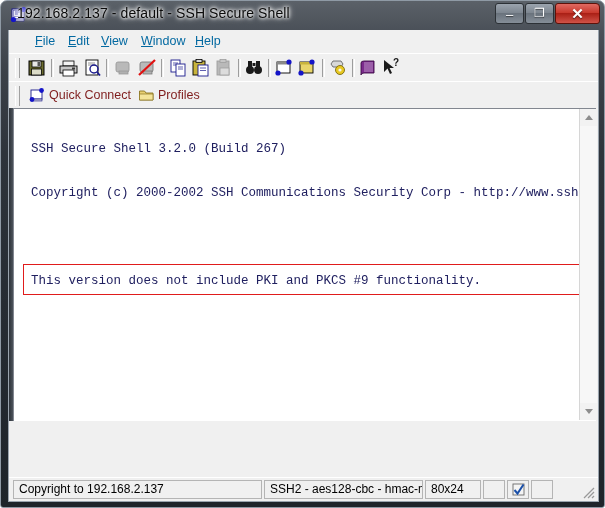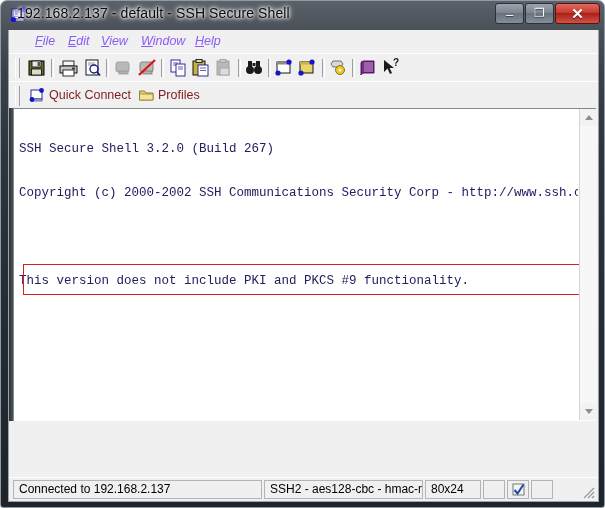--- a/index.html
+++ b/index.html
@@ -103,25 +103,24 @@
     position: absolute;
     left: 0; top: 0;
     width: 100%;
     height: 23px;
     background: #f0f0f0;
   }
   .menu-item {
     position: absolute;
     top: 3px;
     font-size: 12.5px;
-    color: #8b5cf6;
+    color: #0369a1;
     padding: 1px 4px;
     white-space: nowrap;
     cursor: default;
-    font-style: italic;
   }
   .menu-item u { text-decoration: underline; }
 
   
   #toolbar {
     position: absolute;
     left: 0; top: 23px;
     width: 100%;
     height: 28px;
     background: #f0f0f0;
@@ -197,21 +196,21 @@
     overflow: hidden;
     background: #ffffff;
     font-family: "Liberation Mono", "DejaVu Sans Mono", monospace;
     font-size: 12.5px;
     line-height: 14.6px;
     color: #202060;
     white-space: pre;
     padding: 4px 0 0 5px;
     box-sizing: border-box;
   }
-  #term .row { height: 14.6px; white-space: pre; }
+  #term .row { height: 14.6px; white-space: pre; margin-left: 12px; }
   #term .blank { height: 14.6px; }
 
   
   #annot {
     position: absolute;
     left: 14px;
     top: 234px;
     width: 565px;
     height: 31px;
     border: 1px solid #e01b1b;
@@ -528,21 +527,21 @@
       </div>
       <div id="sb-track"></div>
       <div class="sb-arrow" id="sb-down">
         <span class="sb-tri"></span>
       </div>
     </div>
 
     <div id="lower-fill"></div>
 
     <div id="statusbar">
-      <div class="sb-panel" id="sb-conn">Connected to 192.168.2.137</div>
+      <div class="sb-panel" id="sb-conn">Copyright to 192.168.2.137</div>
       <div class="sb-panel" id="sb-ciph">SSH2 - aes128-cbc - hmac-md5</div>
       <div class="sb-panel" id="sb-size">80x24</div>
       <div class="sb-panel" id="sb-p1"></div>
       <div class="sb-panel" id="sb-p2">
         <svg width="16" height="16" viewBox="0 0 16 16" style="margin-left:-2px;margin-top:1px;">
           <rect x="2" y="2" width="11" height="11" fill="#f4f4f4" stroke="#6a6a6a" stroke-width="0.9"></rect>
           <path d="M3.5 8 L6.5 11.5 L12.5 2.5" fill="none" stroke="#1a4fa8" stroke-width="2"></path>
         </svg>
       </div>
       <div class="sb-panel" id="sb-p3"></div>

